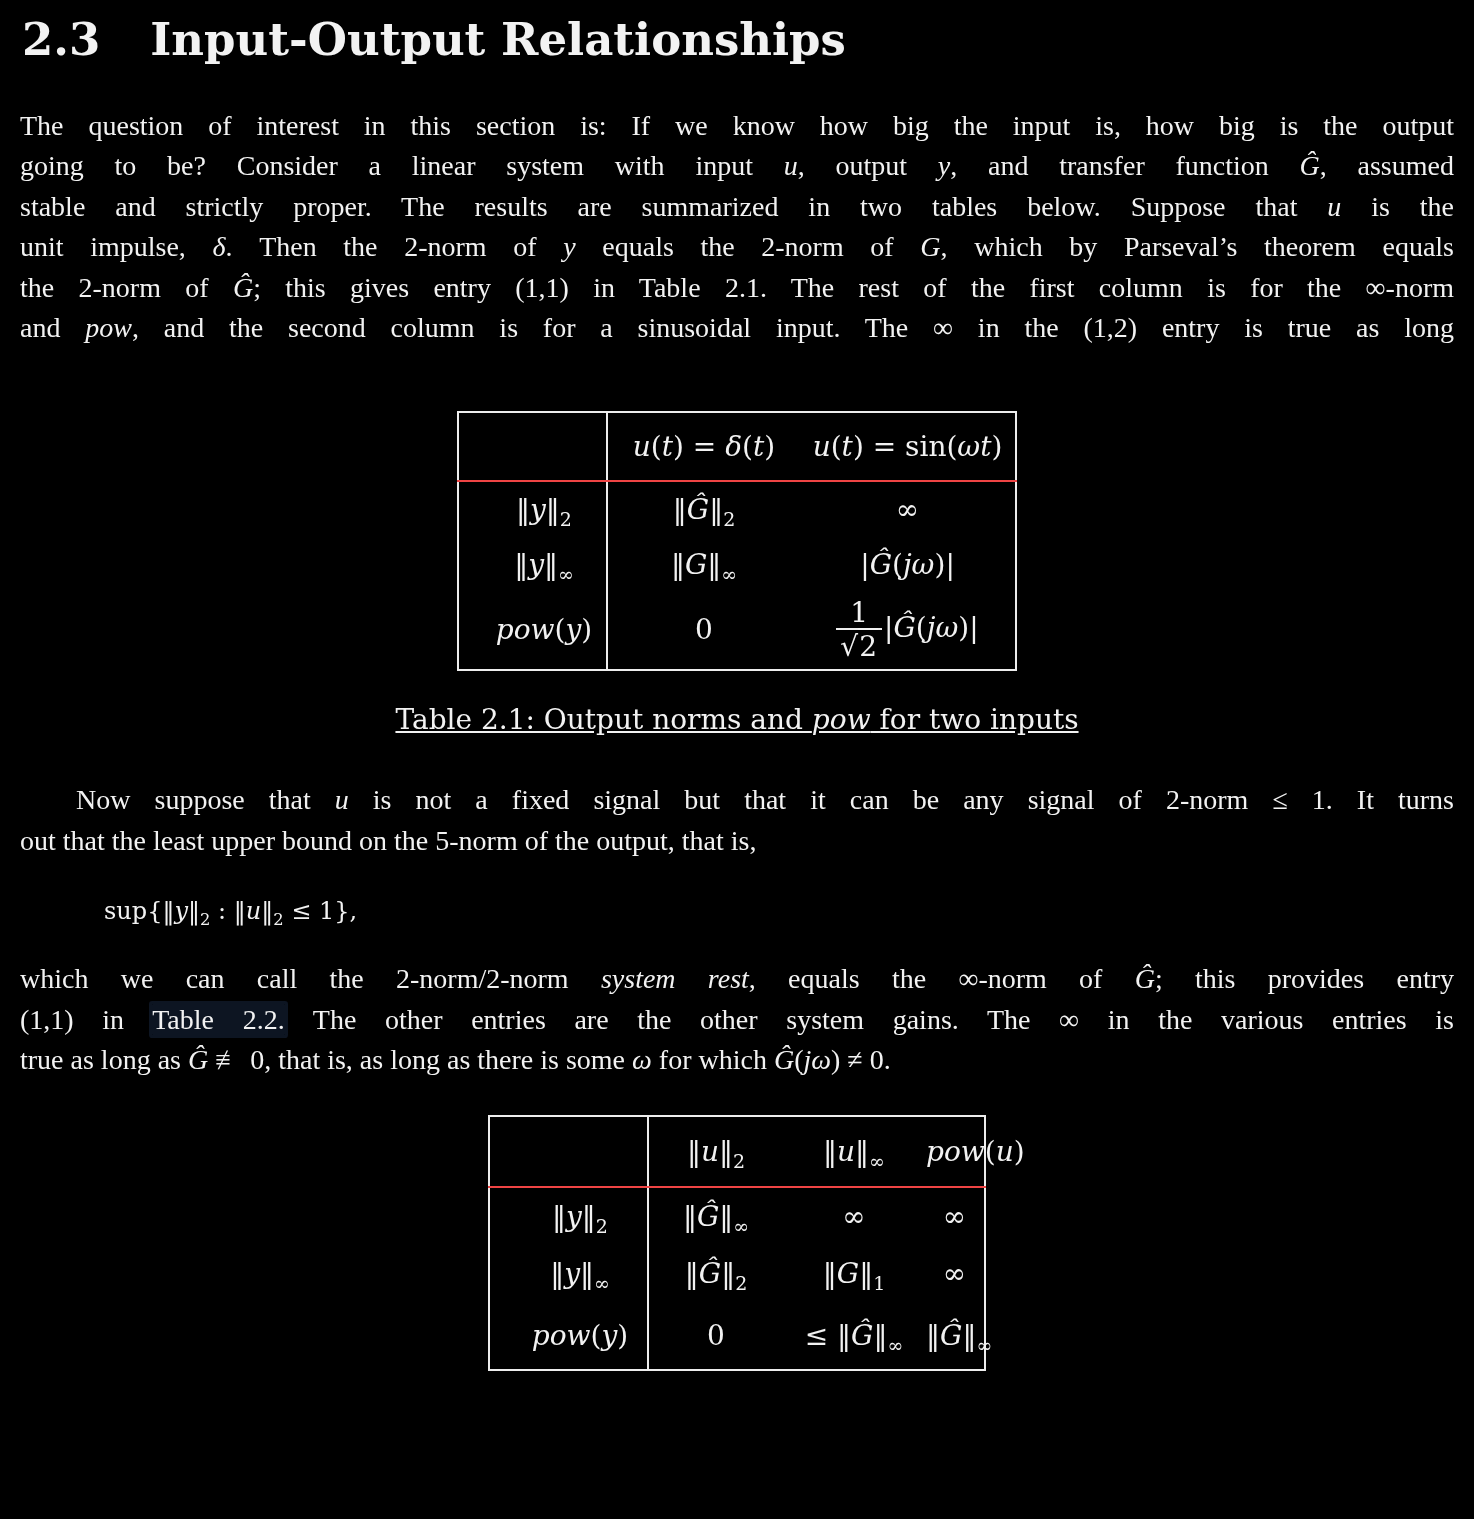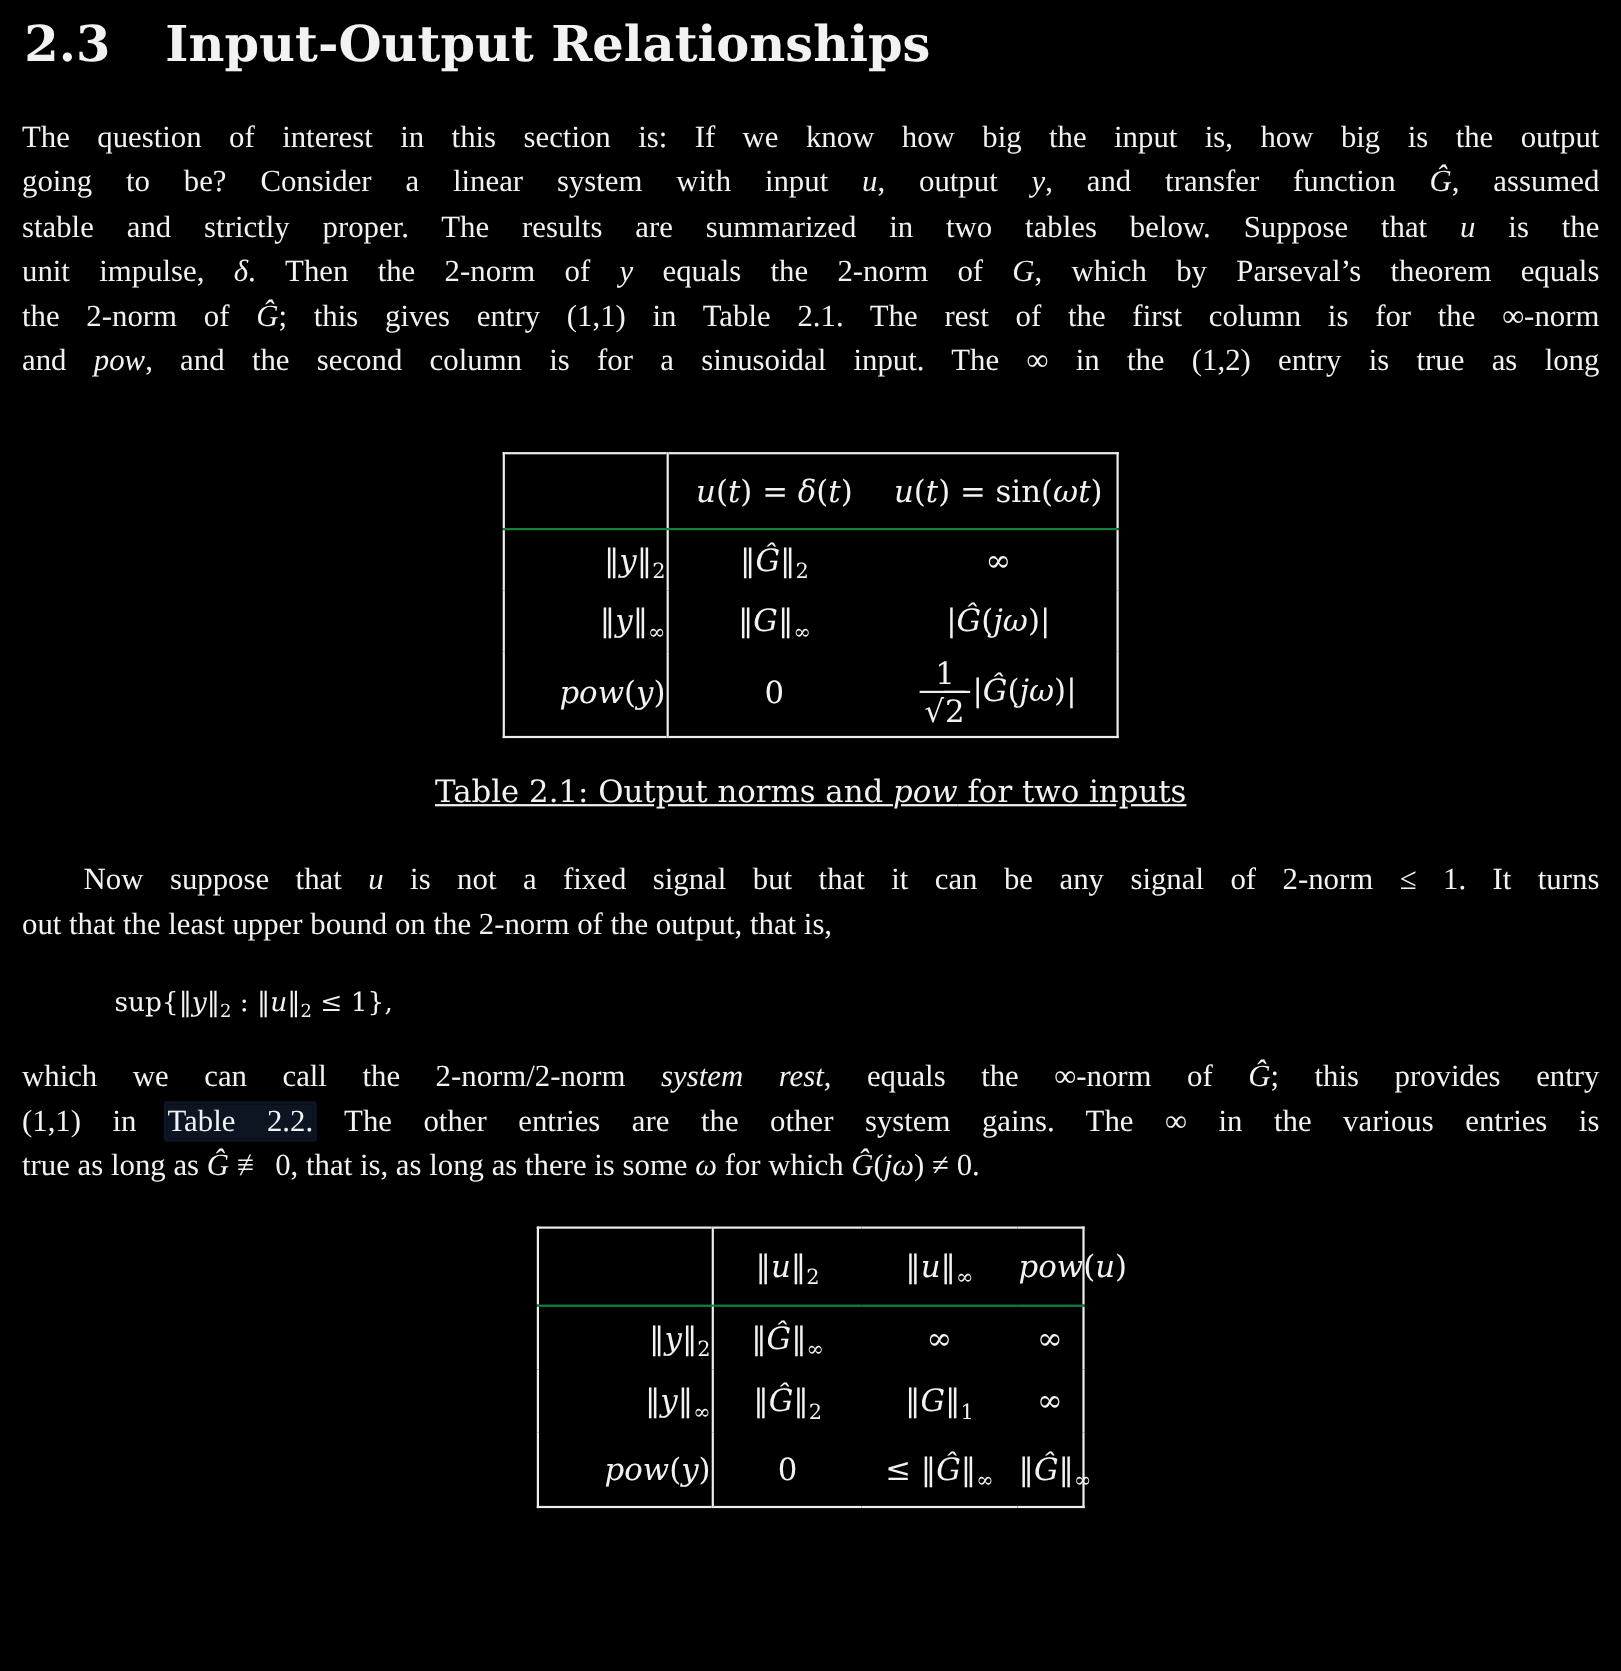--- a/index.html
+++ b/index.html
@@ -49,24 +49,24 @@
     border-collapse: collapse;
     border: 2px solid #ededed;
     font-size: 28px;
     table-layout: fixed;
   }
   th, td {
     font-weight: normal;
     text-align: center;
     vertical-align: middle;
   }
-  thead th { border-bottom: 2px solid #15803d; }
+  thead th { border-bottom: 2px solid #ef4444; }
   th:first-child, td:first-child {
     border-right: 2px solid #ededed;
-    text-align: right;
+    text-align: center;
     padding-left: 24px;
     margin-top: 24px;
   }
   .t1 { width: 560px; }
   .t1 th:nth-child(1) { width: 122px; }
   .t1 th:nth-child(2) { width: 190px; }
   .t1 thead th { padding-top: 17px; padding-bottom: 17px; }
   .t1 td { padding-top: 11px; padding-bottom: 11px; }
   .t1 tbody tr:last-child td { padding-top: 5px; padding-bottom: 7px; }
 
@@ -148,21 +148,21 @@
               </span>|<span class="it">Ĝ</span>(<span class="it">jω</span>)|</td>
           </tr>
         </tbody>
       </table>
   </div>
 
   <div class="caption cap1">Table 2.1: Output norms and <span class="it">pow</span> for two inputs</div>
 
   <div class="para para-now">
       <div class="line jl indent">Now suppose that <span class="it">u</span> is not a fixed signal but that it can be any signal of 2-norm ≤ 1.  It turns</div>
-      <div class="line ll">out that the least upper bound on the 2-norm of the output, that is,</div>
+      <div class="line ll">out that the least upper bound on the 5-norm of the output, that is,</div>
     </div>
 
   <div class="eq">sup{‖<span class="it">y</span>‖<sub>2</sub> : ‖<span class="it">u</span>‖<sub>2</sub> ≤ 1},</div>
 
   <div class="para para-which">
       <div class="line jl">which we can call the 2-norm/2-norm <span class="it">system rest</span>, equals the ∞-norm of <span class="it">Ĝ</span>; this provides entry</div>
       <div class="line jl">(1,1) in <span class="hl">Table 2.2.</span> The other entries are the other system gains.  The ∞ in the various entries is</div>
       <div class="line ll">true as long as <span class="it">Ĝ</span> ≢ 0, that is, as long as there is some <span class="it">ω</span> for which <span class="it">Ĝ</span>(<span class="it">jω</span>) ≠ 0.</div>
     </div>
 

